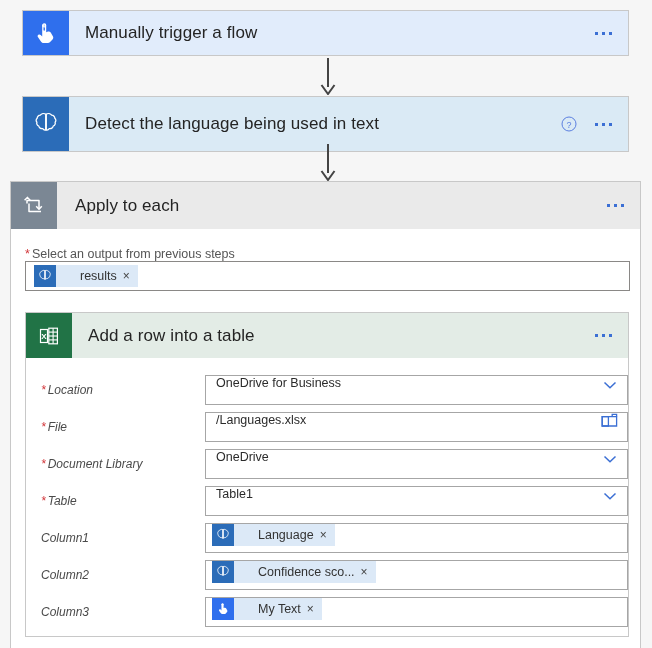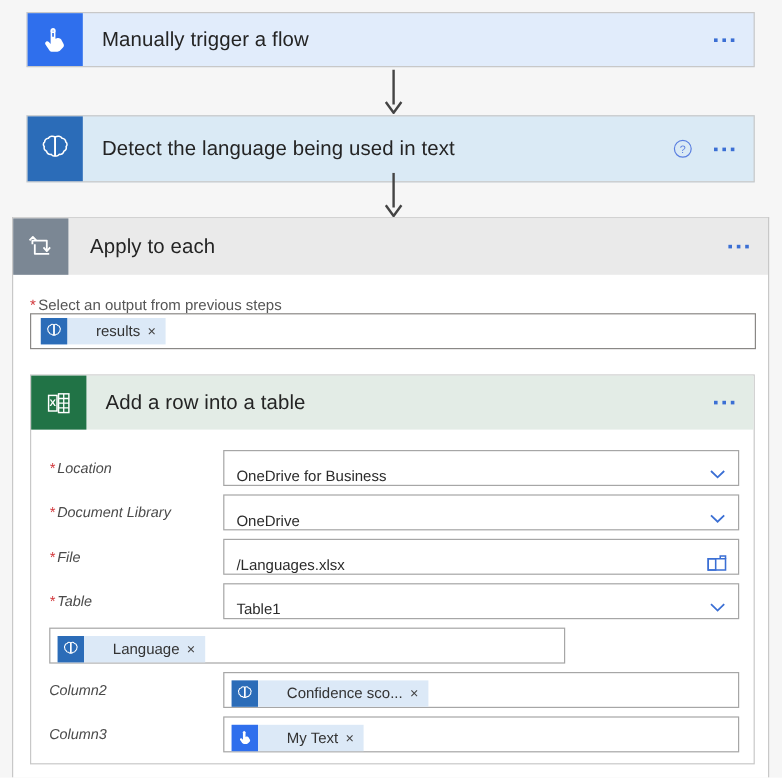--- a/index.html
+++ b/index.html
@@ -205,22 +205,23 @@
     white-space: nowrap;
     font-style: italic;
   }
   .form-control {
     box-sizing: border-box;
     width: 430px;
     height: 30px;
     border: 1px solid #a6a6a6;
     background: #fff;
     display: flex;
-    align-items: flex-end;
+    align-items: flex-start;
     padding: 0 8px 0 10px;
+    margin-left: 19px;
   }
   .control-value {
     flex: 1;
     font-size: 12.5px;
     color: #2b2b2b;
     white-space: nowrap;
     overflow: hidden;
   }
   .chevron { width: 18px; height: 18px; cursor: pointer; }
   .folder-btn { width: 18px; height: 16px; cursor: pointer; }
@@ -354,58 +355,59 @@
         <span class="control-value">OneDrive for Business</span>
         <span class="chevron">
           <svg width="18" height="18" viewBox="0 0 18 18">
               <path d="M3.5 6.5 9 11.8 14.5 6.5" fill="none" stroke="#3b6fd4" stroke-width="1.5"></path>
             </svg>
         </span>
       </div>
     </div>
 
     <div class="form-row">
-      <span class="form-label"><span class="req-star">*</span><span>Document Library</span></span>
-      <div class="form-control">
-        <span class="control-value">OneDrive</span>
-        <span class="chevron">
-          <svg width="18" height="18" viewBox="0 0 18 18">
-              <path d="M3.5 6.5 9 11.8 14.5 6.5" fill="none" stroke="#3b6fd4" stroke-width="1.5"></path>
-            </svg>
-        </span>
-      </div>
-    </div>
-
-    <div class="form-row">
       <span class="form-label"><span class="req-star">*</span><span>File</span></span>
       <div class="form-control">
         <span class="control-value">/Languages.xlsx</span>
         <span class="folder-btn">
           <svg width="18" height="16" viewBox="0 0 18 16">
             <path d="M1.2 3.6h6.2v9.4H1.2z" fill="none" stroke="#3b6fd4" stroke-width="1.3"></path>
             <path d="M1.2 3.6h14.4v9.4H1.2z" fill="none" stroke="#3b6fd4" stroke-width="1.3"></path>
             <path d="M11.2 3.6V1.4h4.4v2.2" fill="none" stroke="#3b6fd4" stroke-width="1.3"></path>
           </svg>
         </span>
       </div>
     </div>
 
     <div class="form-row">
+      <span class="form-label"><span class="req-star">*</span><span>Document Library</span></span>
+      <div class="form-control">
+        <span class="control-value">OneDrive</span>
+        <span class="chevron">
+          <svg width="18" height="18" viewBox="0 0 18 18">
+              <path d="M3.5 6.5 9 11.8 14.5 6.5" fill="none" stroke="#3b6fd4" stroke-width="1.5"></path>
+            </svg>
+        </span>
+      </div>
+    </div>
+
+    <div class="form-row">
       <span class="form-label"><span class="req-star">*</span><span>Table</span></span>
       <div class="form-control">
         <span class="control-value">Table1</span>
         <span class="chevron">
           <svg width="18" height="18" viewBox="0 0 18 18">
               <path d="M3.5 6.5 9 11.8 14.5 6.5" fill="none" stroke="#3b6fd4" stroke-width="1.5"></path>
             </svg>
         </span>
       </div>
     </div>
 
     <div class="form-row">
+      <span class="form-label">Column1</span>
       <div class="form-control token-host">
         <span class="token">
           <span class="token-ico brain">
             <svg width="14" height="14" viewBox="0 0 26 26" fill="none">
               <path d="M13 3.2c-2 -1.2 -4.6 -.7 -5.7 1 -1.9 .1 -3.2 1.5 -3.1 3.1 -1.3 1 -1.4 2.8 -.3 3.9 -.6 1.6 .3 3.3 1.9 3.8 .2 1.8 2 3 3.9 2.6 .8 1.2 2.2 1.7 3.3 1.2V3.2z" stroke="#fff" stroke-width="1.6" fill="none" stroke-linejoin="round"></path>
               <path d="M13 3.2c2 -1.2 4.6 -.7 5.7 1 1.9 .1 3.2 1.5 3.1 3.1 1.3 1 1.4 2.8 .3 3.9 .6 1.6 -.3 3.3 -1.9 3.8 -.2 1.8 -2 3 -3.9 2.6 -.8 1.2 -2.2 1.7 -3.3 1.2V3.2z" stroke="#fff" stroke-width="1.6" fill="none" stroke-linejoin="round"></path>
               <line x1="13" y1="3.2" x2="13" y2="18.9" stroke="#fff" stroke-width="1.6"></line>
             </svg>
           </span>
           <span class="token-text">Language</span>

